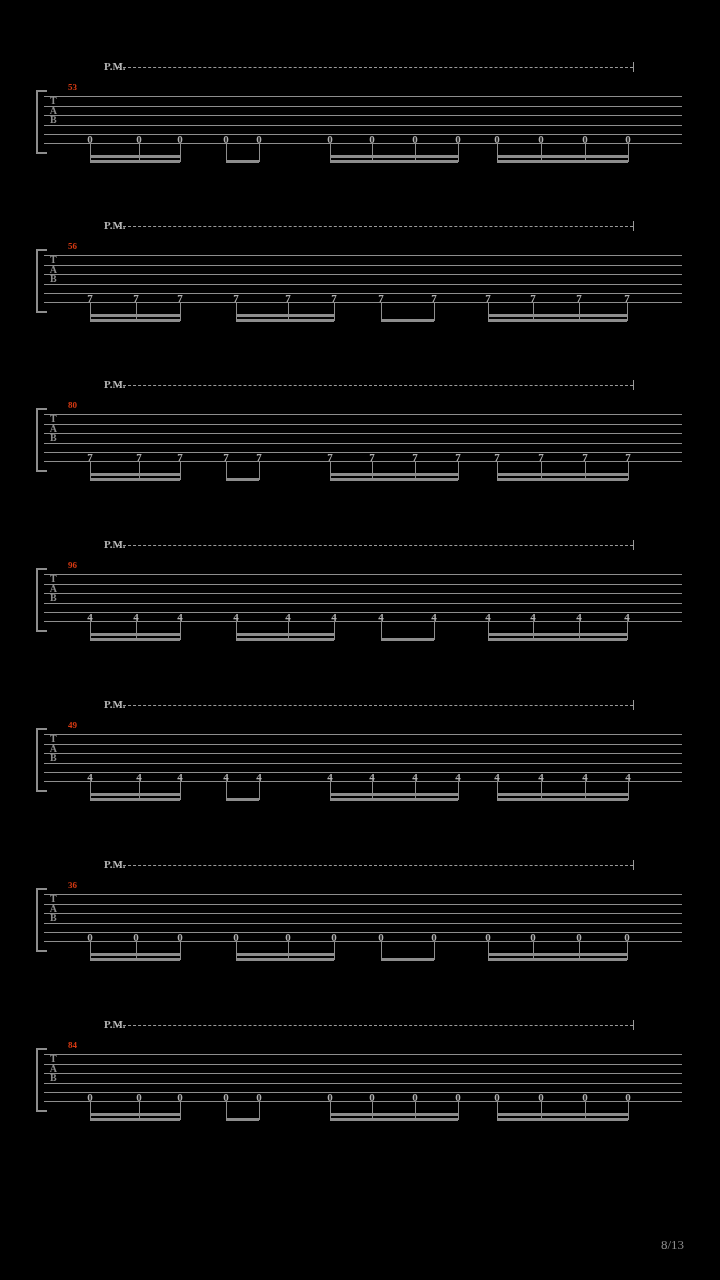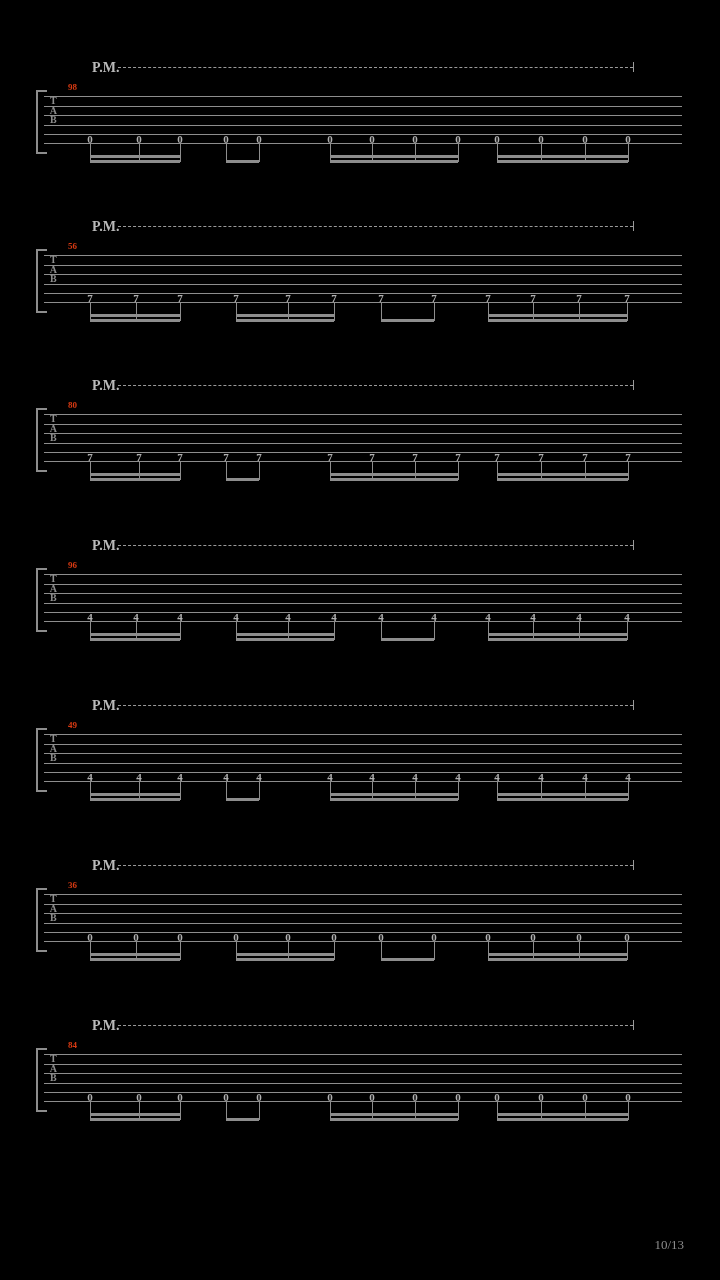--- a/index.html
+++ b/index.html
@@ -29,23 +29,23 @@
   
   .pm-row {
     position: absolute;
     left: 88px;
     top: 0px;
     height: 14px;
     width: 548px;
   }
   .pm-label {
     position: absolute;
-    left: 4px;
+    left: 16px;
     top: 0;
-    font-size: 14px;
+    font-size: 11px;
     font-weight: bold;
     color: #b9b9b9;
     font-family: "Liberation Serif", serif;
     letter-spacing: 0px;
   }
   .pm-dash {
     position: absolute;
     left: 30px;
     top: 7px;
     width: 515px;
@@ -163,21 +163,21 @@
 </head>
 <body>
 
 <div id="page">
     <div class="system" style="top: 60px;">
       <div class="pm-row">
         <div class="pm-label">P.M.</div>
         <div class="pm-dash"></div>
         <div class="pm-endtick"></div>
       </div>
-      <div class="measure-num">98</div>
+      <div class="measure-num">53</div>
       <div class="bracket"></div>
       <div class="staff">
         <div class="staff-line l0"></div>
         <div class="staff-line l1"></div>
         <div class="staff-line l2"></div>
         <div class="staff-line l3"></div>
         <div class="staff-line l4"></div>
         <div class="staff-line l5"></div>
       </div>
       <div class="tab-letters">
@@ -550,14 +550,14 @@
         <div class="beam" style="left: 330px; width: 128px; top: 16px;"></div>
         <div class="beam" style="left: 330px; width: 128px; top: 11px;"></div>
         <div class="stem" style="left: 497px; top: 0px; height: 18px;"></div>
         <div class="stem" style="left: 541px; top: 0px; height: 18px;"></div>
         <div class="stem" style="left: 585px; top: 0px; height: 18px;"></div>
         <div class="stem" style="left: 628px; top: 0px; height: 18px;"></div>
         <div class="beam" style="left: 497px; width: 131px; top: 16px;"></div>
         <div class="beam" style="left: 497px; width: 131px; top: 11px;"></div>
       </div>
     </div>
-    <div class="page-num">10/13</div>
+    <div class="page-num">8/13</div>
   </div>
 
 </body></html>

